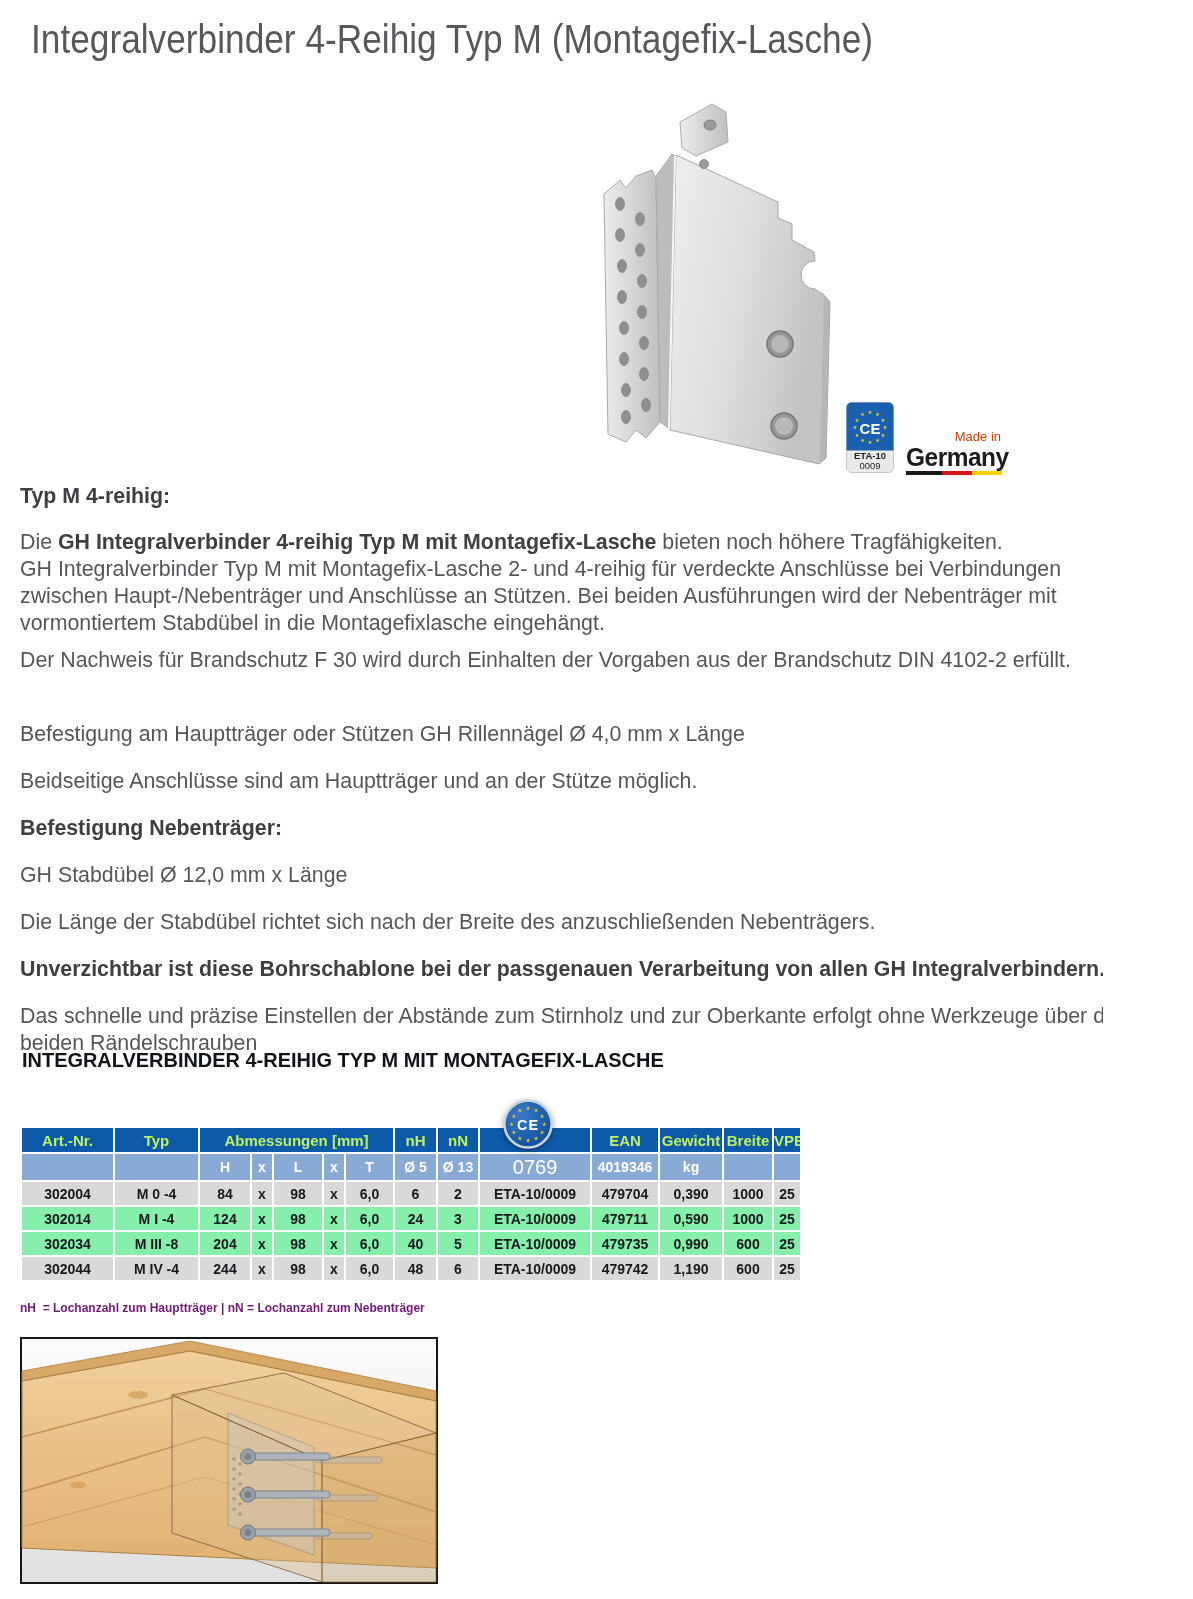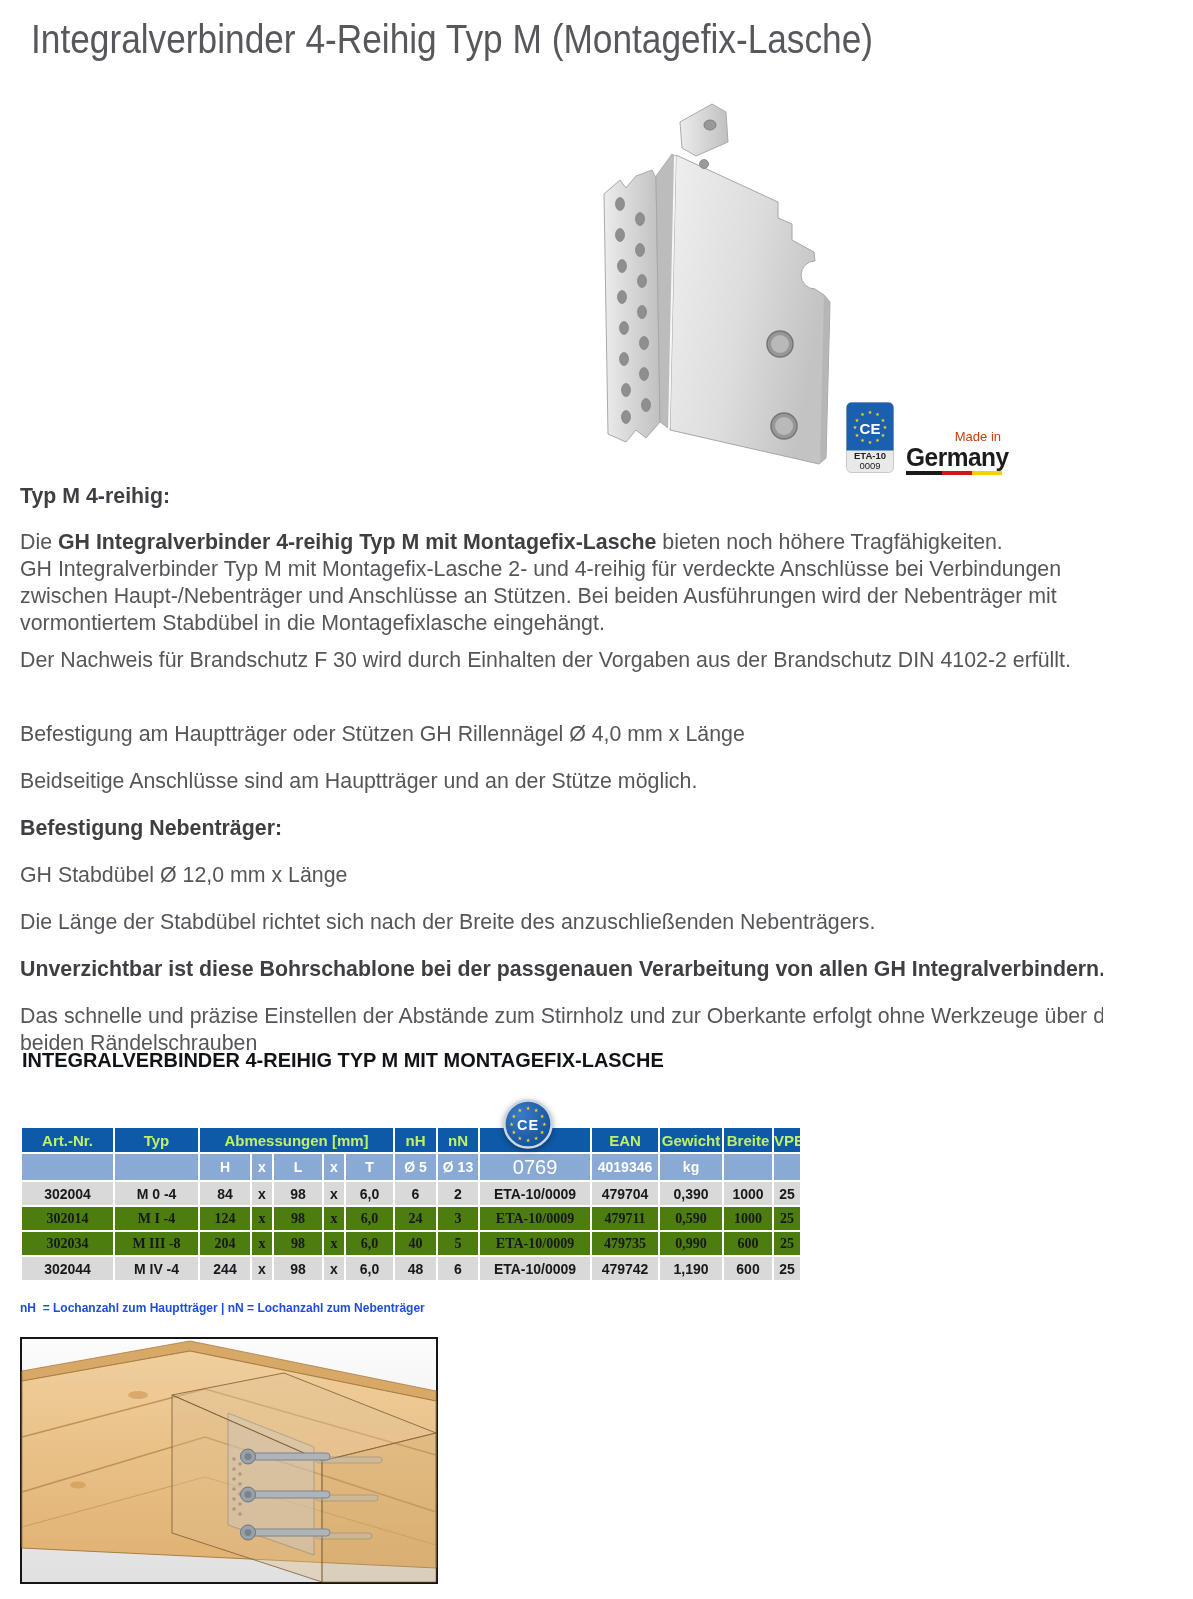--- a/index.html
+++ b/index.html
@@ -38,24 +38,24 @@
         color:#101318;white-space:nowrap;transform:scaleX(.95);transform-origin:left top;}
   .data-table{position:absolute;left:20px;top:1126px;width:780px;border-collapse:collapse;
         table-layout:fixed;}
   .data-table th,.data-table td{border:2px solid #fff;text-align:center;vertical-align:middle;
         padding:0;overflow:hidden;white-space:nowrap;}
   .hdr1 th{background:#0e5aa9;color:#bef264;font-size:15px;font-weight:700;height:24px;}
   .hdr2 td{background:#8aaad6;color:#fff;font-size:14px;font-weight:700;height:26px;}
   .hdr2 td.big-code{font-size:20px;font-weight:400;}
   .data-table tbody td{font-size:14px;font-weight:700;color:#16181c;height:23px;}
   .row-gray td{background:#d9d9d9;}
-  .row-blue td{background:#4d7c0f;font-family:Liberation Serif, serif;}
+  .row-blue td{background:#86efac;}
   .ce-circle{position:absolute;left:503px;top:1099px;filter:drop-shadow(0 2px 3px rgba(0,0,0,.35));}
   .footnote{position:absolute;left:20px;top:1301px;margin:0;font-size:12px;font-weight:700;
-        color:#1d4ed8;white-space:pre-wrap;}
+        color:#701a75;white-space:pre-wrap;}
 
   
   .beam-illustration{position:absolute;left:20px;top:1337px;}
 </style>
 </head>
 <body>
 
 <div class="page">
 
   <h1 class="page-title">Integralverbinder 4-Reihig Typ M (Montagefix-Lasche)</h1>

